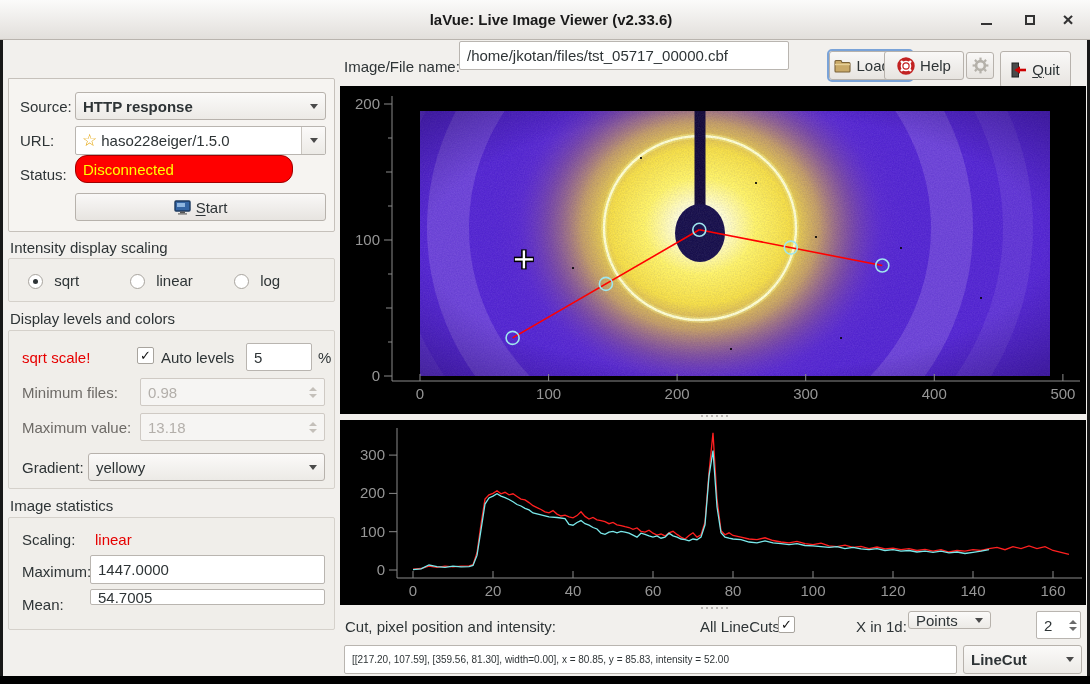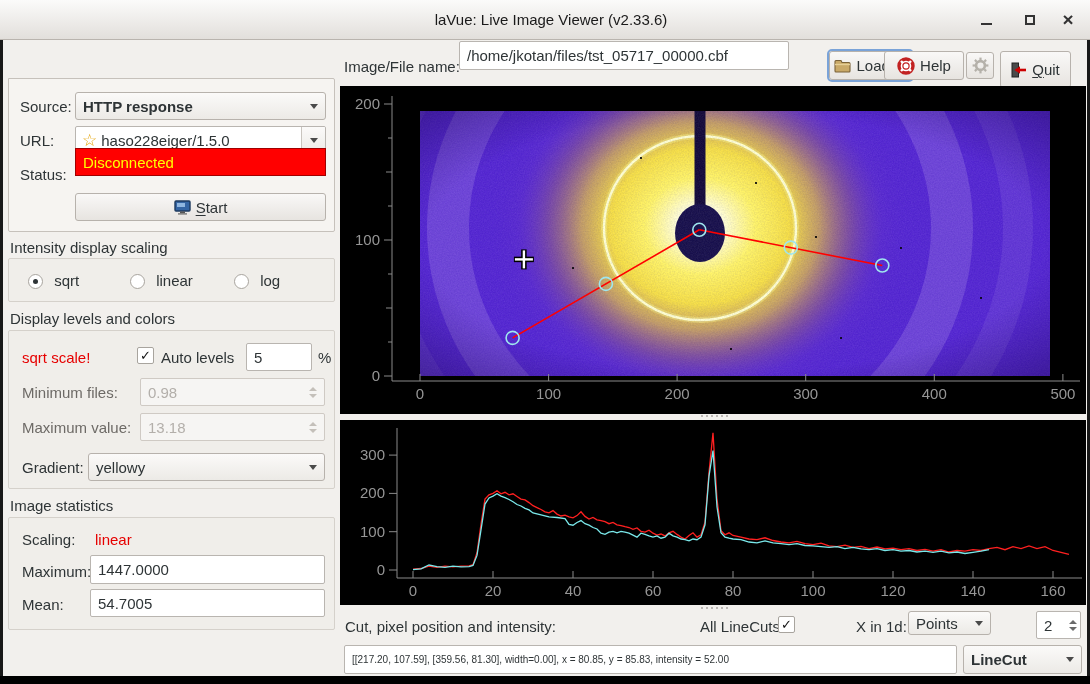--- a/index.html
+++ b/index.html
@@ -8,21 +8,21 @@
     position:relative; width:1090px; height:684px;
     font-family:"Liberation Sans","DejaVu Sans",sans-serif;
     font-size:15px; color:#2e3436; background:#f2f0ed; overflow:hidden;
   }
   
   .titlebar {
     position:absolute; left:0; top:0; width:1090px; height:40px;
     background:linear-gradient(#fbfbfa,#e2dfdb);
     border-bottom:1px solid #b9b4ae;
   }
-  .title { position:absolute; left:12px; right:0; top:11px; text-align:center; font-weight:normal; color:#1a1a1a; }
+  .title { position:absolute; left:12px; right:0; top:11px; text-align:center; font-weight:bold; color:#1a1a1a; }
   .winbtn { position:absolute; top:8px; width:24px; height:24px; display:flex; align-items:center; justify-content:center; cursor:default; }
   .min-glyph { display:inline-block; width:11px; height:9px; border-bottom:2px solid #333; }
   .max-glyph { display:inline-block; width:10px; height:10px; border:2px solid #333; }
   .close-glyph { font-size:19px; font-weight:bold; color:#333; line-height:10px; }
   
   .frame-left  { position:absolute; left:0; top:40px; width:3px; bottom:0; background:#181818; }
   .frame-right { position:absolute; right:0; top:40px; width:3px; bottom:0; background:#181818; }
   .frame-bottom{ position:absolute; left:0; bottom:0; width:100%; height:8px; background:#000; }
   
   .label { position:absolute; white-space:nowrap; }
@@ -103,21 +103,21 @@
   <div class="label" style="left:20px; top:132px;">URL:</div>
   <div class="field" style="left:75px; top:126px; width:251px; height:29px; padding:0;">
     <span style="color:#e5a50a; font-size:17px; padding:0 4px 0 6px;">☆</span>
     <span style="flex:1;">haso228eiger/1.5.0</span>
     <span style="display:flex; align-items:center; justify-content:center; width:24px; height:100%; border-left:1px solid #c9c5bf; background:linear-gradient(#fbfaf9,#eceae6);">
       <span class="arr-down"></span>
     </span>
   </div>
 
   <div class="label" style="left:20px; top:166px;">Status:</div>
-  <div class="status-box" style="left:75px; top:148px; width:251px; height:28px;">Disconnected</div>
+  <div class="status-box" style="left:75px; top:155px; width:218px; height:28px;border-radius:12px;">Disconnected</div>
 
   <div class="btn" style="left:75px; top:193px; width:251px; height:28px;">
     <svg width="17" height="15" viewBox="0 0 17 15">
       <rect x="1" y="1" width="15" height="10" rx="1" fill="#3465a4" stroke="#1d3a5f" stroke-width="1.4"></rect>
       <rect x="3" y="3" width="8" height="4" fill="#8fb6e0"></rect>
       <rect x="6" y="11.5" width="5" height="1.8" fill="#555"></rect>
       <rect x="4" y="13.2" width="9" height="1.4" fill="#777"></rect>
     </svg>
     <span><span class="mn">S</span><span>tart</span></span>
   </div>
@@ -173,21 +173,21 @@
 
   <div class="section-title" style="left:10px; top:497px;">Image statistics</div>
   <div class="groupbox" style="left:8px; top:517px; width:327px; height:113px;"></div>
   <div class="label" style="left:22px; top:531px;">Scaling:</div>
   <div class="label red-text" style="left:95px; top:531px;">linear</div>
   <div class="label" style="left:22px; top:563px;">Maximum:</div>
   <div class="field" style="left:90px; top:555px; width:235px; height:29px;">
       <span>1447.0000</span>
     </div>
   <div class="label" style="left:22px; top:596px;">Mean:</div>
-  <div class="field" style="left:90px; top:589px; width:235px; height:28px;">
+  <div class="field" style="left:90px; top:589px; width:235px; height:16px;">
       <span>54.7005</span>
     </div>
 
   <div class="label" style="left:344px; top:58px;">Image/File name:</div>
   <div class="field" style="left:459px; top:41px; width:330px; height:29px;">
       <span>/home/jkotan/files/tst_05717_00000.cbf</span>
     </div>
   <div class="btn focused" style="left:793px; top:51px; width:83px; height:29px;margin-left:36px;">
     <svg width="17" height="14" viewBox="0 0 17 14">
       <path d="M1 3.5 L1 12 a1 1 0 0 0 1 1 L15 13 a1 1 0 0 0 1-1 L16 4.5 a1 1 0 0 0-1-1 L8 3.5 7 1.5 2 1.5 a1 1 0 0 0-1 1 Z" fill="#c9a968" stroke="#7a6238" stroke-width="1.1"></path>
@@ -396,21 +396,21 @@
       <polyline id="curve-cyan" fill="none" stroke="#7ae8ea" stroke-width="1.3" points="73.0,149.6 81.0,148.9 89.0,145.0 97.0,146.6 105.0,147.3 113.0,146.2 121.0,146.9 129.0,146.6 133.0,145.4 137.0,135.4 141.0,109.8 145.0,84.1 149.0,78.0 153.0,76.1 157.0,73.8 161.0,76.1 165.0,77.6 169.0,79.5 173.0,81.8 177.0,84.5 181.0,86.0 185.0,88.3 189.0,89.9 193.0,92.9 201.0,94.8 209.0,96.8 217.0,97.5 225.0,98.7 229.0,104.4 233.0,105.2 237.0,102.5 241.0,100.6 245.0,103.7 249.0,105.2 253.0,107.5 257.0,109.0 261.0,113.2 265.0,114.4 269.0,112.1 273.0,111.3 277.0,112.8 281.0,111.3 285.0,112.1 289.0,113.2 293.0,115.1 297.0,117.1 301.0,113.2 305.0,114.4 309.0,115.9 313.0,117.1 317.0,115.9 321.0,118.2 325.0,117.1 329.0,113.2 333.0,115.9 337.0,117.1 341.0,119.0 345.0,119.7 349.0,120.9 353.0,119.0 357.0,119.7 361.0,117.1 365.0,104.8 369.0,56.2 373.0,30.5 377.0,86.8 381.0,112.8 385.0,117.1 389.0,118.2 393.0,119.0 401.0,119.7 409.0,122.0 417.0,122.8 425.0,120.9 433.0,122.8 441.0,123.6 449.0,124.7 457.0,123.6 465.0,125.5 473.0,125.9 481.0,126.6 489.0,127.4 497.0,126.6 505.0,128.6 513.0,127.4 521.0,128.9 529.0,129.7 537.0,128.6 545.0,130.5 553.0,129.7 561.0,131.2 569.0,130.5 577.0,132.0 585.0,131.2 593.0,132.4 601.0,131.2 609.0,132.8 617.0,132.0 625.0,133.5 633.0,132.4 641.0,131.2 649.0,129.7"></polyline>
     </svg>
   </div>
 
   <div class="label" style="left:345px; top:618px;">Cut, pixel position and intensity:</div>
   <div class="label" style="left:700px; top:618px;">All LineCuts:</div>
   <div class="checkbox" style="left:778px; top:616px;">
       <span>✓</span>
     </div>
   <div class="label" style="left:856px; top:618px;">X in 1d:</div>
-  <div class="combo" style="left:908px; top:611px; width:83px; height:24px;">
+  <div class="combo" style="left:908px; top:611px; width:83px; height:18px;">
     <span class="combo-text">Points</span>
     <span class="arr-down"></span>
   </div>
   <div class="field" style="left:1036px; top:611px; width:45px; height:28px; padding-right:3px;">
     <span>2</span>
     <span class="spin-col">
         <span class="arr-up-s"></span>
         <span class="arr-down-s"></span>
       </span>
   </div>

